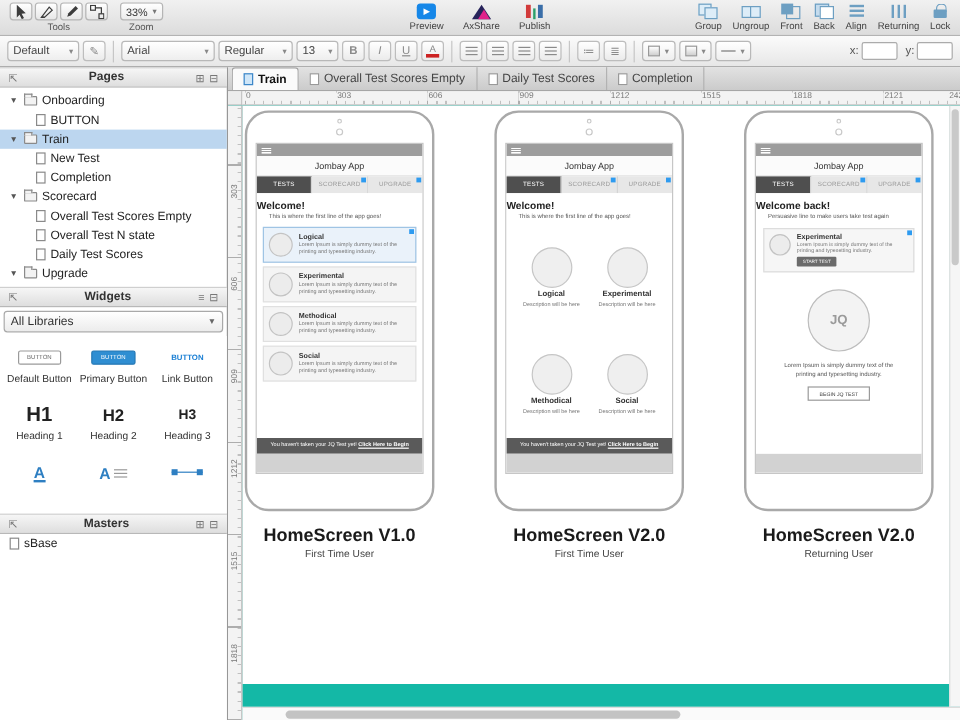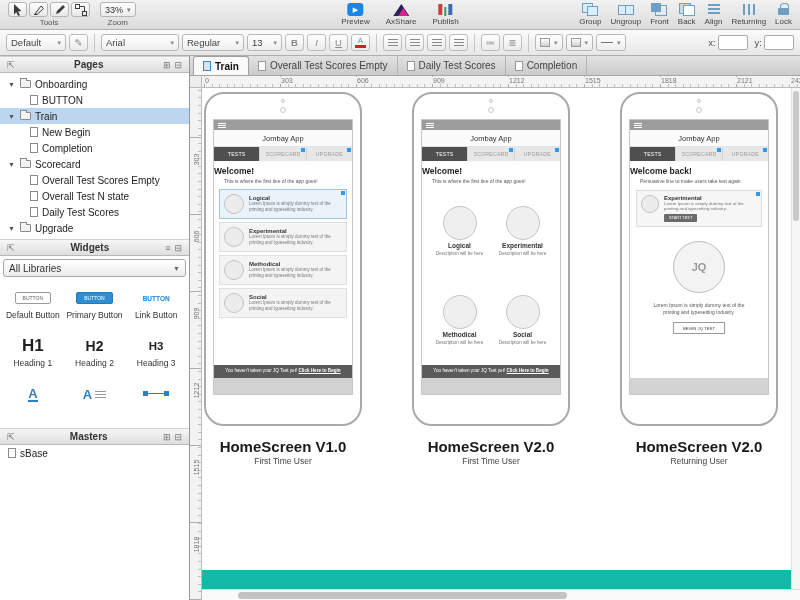--- a/index.html
+++ b/index.html
@@ -333,21 +333,21 @@
         <span class="i-page"></span>
         <span>BUTTON</span>
       </div>
       <div class="tree-row sel">
         <span class="tw">▼</span>
         <span class="i-folder"></span>
         <span>Train</span>
       </div>
       <div class="tree-row lv1">
         <span class="i-page"></span>
-        <span>New Begin</span>
+        <span>New Test</span>
       </div>
       <div class="tree-row lv1">
         <span class="i-page"></span>
         <span>Completion</span>
       </div>
       <div class="tree-row">
         <span class="tw">▼</span>
         <span class="i-folder"></span>
         <span>Scorecard</span>
       </div>

